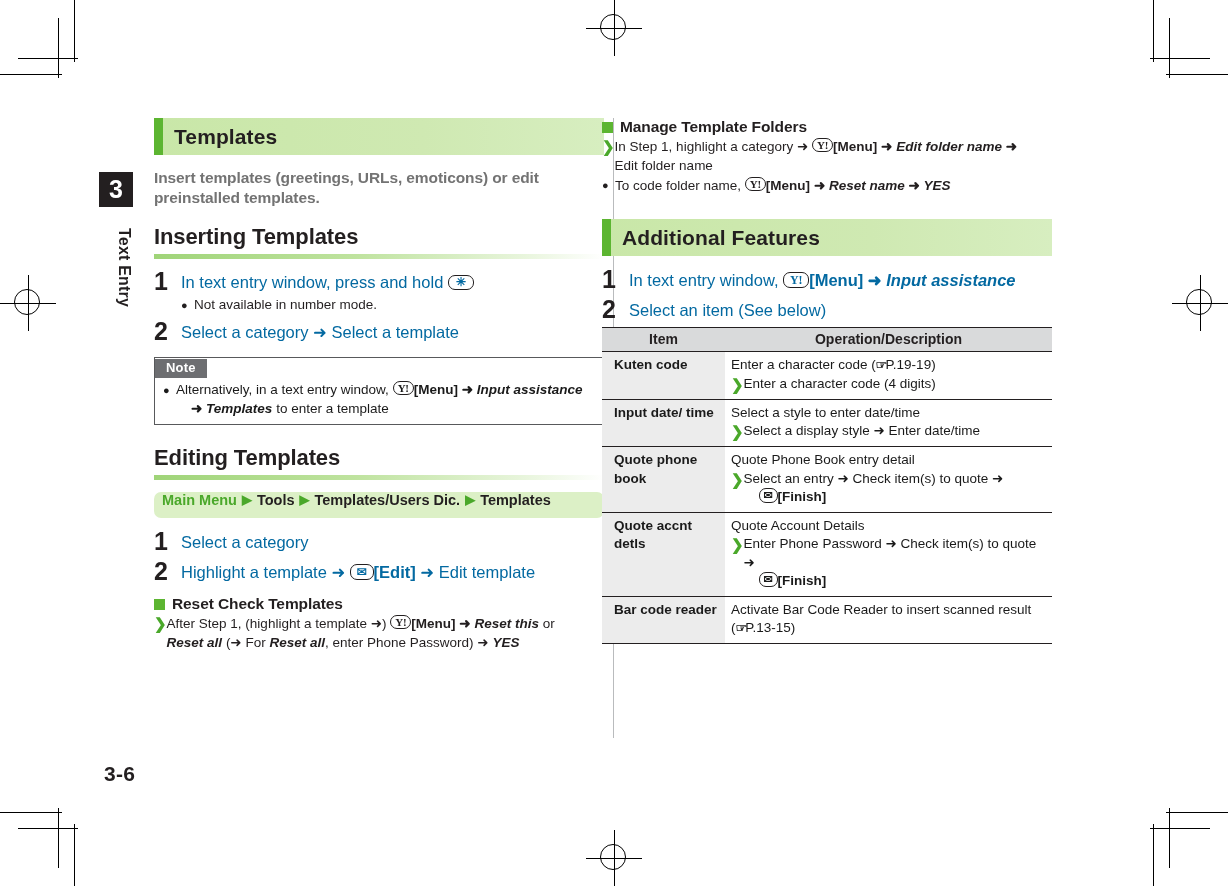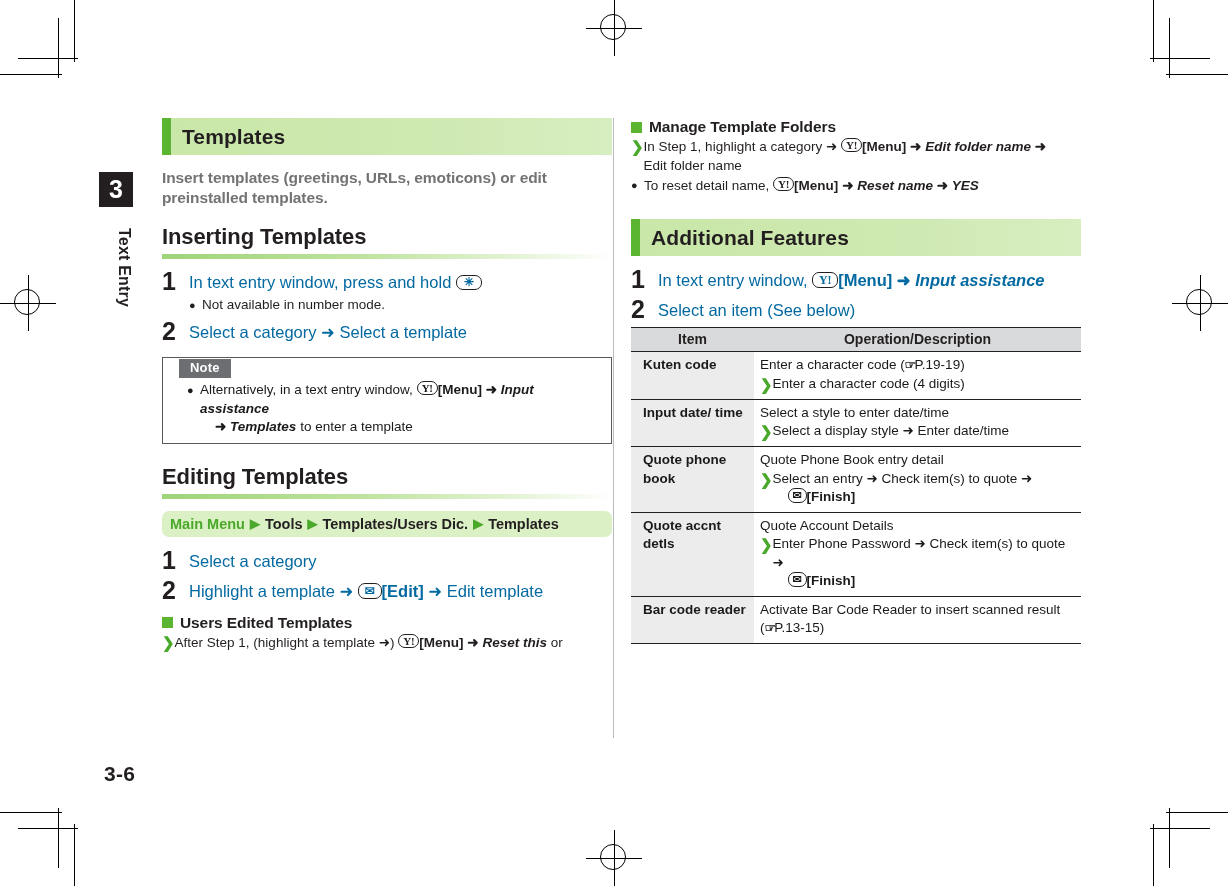--- a/index.html
+++ b/index.html
@@ -29,22 +29,22 @@
   }
   .chap-label{
     position:absolute;left:99px;top:208px;width:34px;height:120px;
     color:#231f20;font-weight:bold;font-size:16px;letter-spacing:.2px;
     writing-mode:vertical-rl;text-orientation:mixed;
     display:flex;align-items:flex-start;justify-content:center;
   }
 
   
   .col{position:absolute;top:118px;}
-  .col-left{left:162px;width:450px;}
-  .col-right{left:631px;width:450px;}
+  .col-left{left:154px;width:450px;}
+  .col-right{left:602px;width:450px;}
   .col-divider{position:absolute;left:613px;top:118px;width:1.2px;height:620px;background:#b9bbbd;}
 
   .folio{position:absolute;left:104px;top:762px;font-size:21px;font-weight:bold;color:#231f20;letter-spacing:.3px;}
 
   
   .band{
     position:relative;
     background:linear-gradient(to right,#c9e7a8 0%,#cfe9b2 60%,#d7eec0 100%);
     height:37px;display:flex;align-items:center;
     margin-bottom:13px;
@@ -67,31 +67,31 @@
     width:27px;flex:0 0 27px;line-height:23px;margin-top:-1px;
   }
   .step .body{font-size:16.5px;line-height:23px;color:#0369a1;padding-top:0px;}
   .step .sub{
     font-size:13.5px;line-height:18px;color:#231f20;margin-top:2px;
     display:flex;
   }
   .step .sub .bul{flex:0 0 13px;font-size:11px;line-height:18px;}
 
   
-  .note{border:1.2px solid #58595b;margin:13px 0 20px 0;padding:0 0 6px 16px;}
+  .note{border:1.2px solid #58595b;margin:13px 0 20px 0;padding:0 0 6px 0;}
   .note-tag{display:inline-block;background:#6d6e71;color:#fff;font-size:13px;font-weight:bold;
             padding:1px 11px 2px 11px;line-height:16px;letter-spacing:.2px;}
   .note-body{font-size:13.5px;line-height:18.5px;padding:3px 8px 0 8px;display:flex;}
   .note-body .bul{flex:0 0 13px;font-size:11px;line-height:18.5px;}
   .note-body .txt{flex:1;}
   .indent{padding-left:15px;display:block;}
 
   
   .menupath{
-    background:#dcf0c6;height:26px;display:flex;align-items:center;
+    background:#dcf0c6;height:26px;display:flex;
     padding-left:8px;font-size:14.5px;font-weight:bold;margin:3px 0 13px 0;border-radius:7px;
   }
   .menupath .mm{color:#4aa82a;}
   .menupath .seg{color:#231f20;}
   .tri{color:#4aa82a;font-size:13px;margin:0 5px 0 5px;letter-spacing:0;}
 
   
   .sq-head{display:flex;align-items:center;margin:11px 0 1px 0;}
   .sq{width:11px;height:11px;background:#5cb531;flex:0 0 11px;margin-right:7px;}
   .sq-head span{font-size:15.5px;font-weight:bold;color:#231f20;letter-spacing:-.1px;}
@@ -261,31 +261,37 @@
       <div class="num">2</div>
       <div class="body">
         <span>Highlight a template ➜</span>
         <span class="key mail big">✉</span><b class="bk">[Edit]</b>
         <span>➜ Edit template</span>
       </div>
     </div>
 
     <div class="sq-head">
       <span class="sq"></span>
-      <span>Users Edited Templates</span>
+      <span>Reset Check Templates</span>
     </div>
 
     <div class="gt-line">
       <span class="gt">❯</span>
       <span>
         <span>After Step 1, (highlight a template ➜)</span>
         <span class="key y">Y!</span><b class="bk">[Menu]</b>
         <b class="arr">➜</b>
         <i class="bi">Reset this</i>
         <span>or</span>
+        <span style="display:block;">
+          <i class="bi">Reset all</i>
+          <span>(➜ For</span>
+          <i class="bi">Reset all</i><span>, enter Phone Password) ➜</span>
+          <i class="bi">YES</i>
+        </span>
       </span>
     </div>
   </div>
 
   <div class="col col-right">
 
     <div class="sq-head" style="margin-top:0;">
       <span class="sq"></span>
       <span>Manage Template Folders</span>
     </div>
@@ -298,21 +304,21 @@
         <b class="arr">➜</b>
         <i class="bi">Edit folder name</i>
         <b class="arr">➜</b>
         <span style="display:block;">Edit folder name</span>
       </span>
     </div>
 
     <div class="dot-line">
       <span class="bul">●</span>
       <span>
-        <span>To reset detail name,</span>
+        <span>To code folder name,</span>
         <span class="key y">Y!</span><b class="bk">[Menu]</b>
         <b class="arr">➜</b>
         <i class="bi">Reset name</i>
         <b class="arr">➜</b>
         <i class="bi">YES</i>
       </span>
     </div>
 
     <div class="band" style="margin-top:24px;">
       <span>Additional Features</span>

